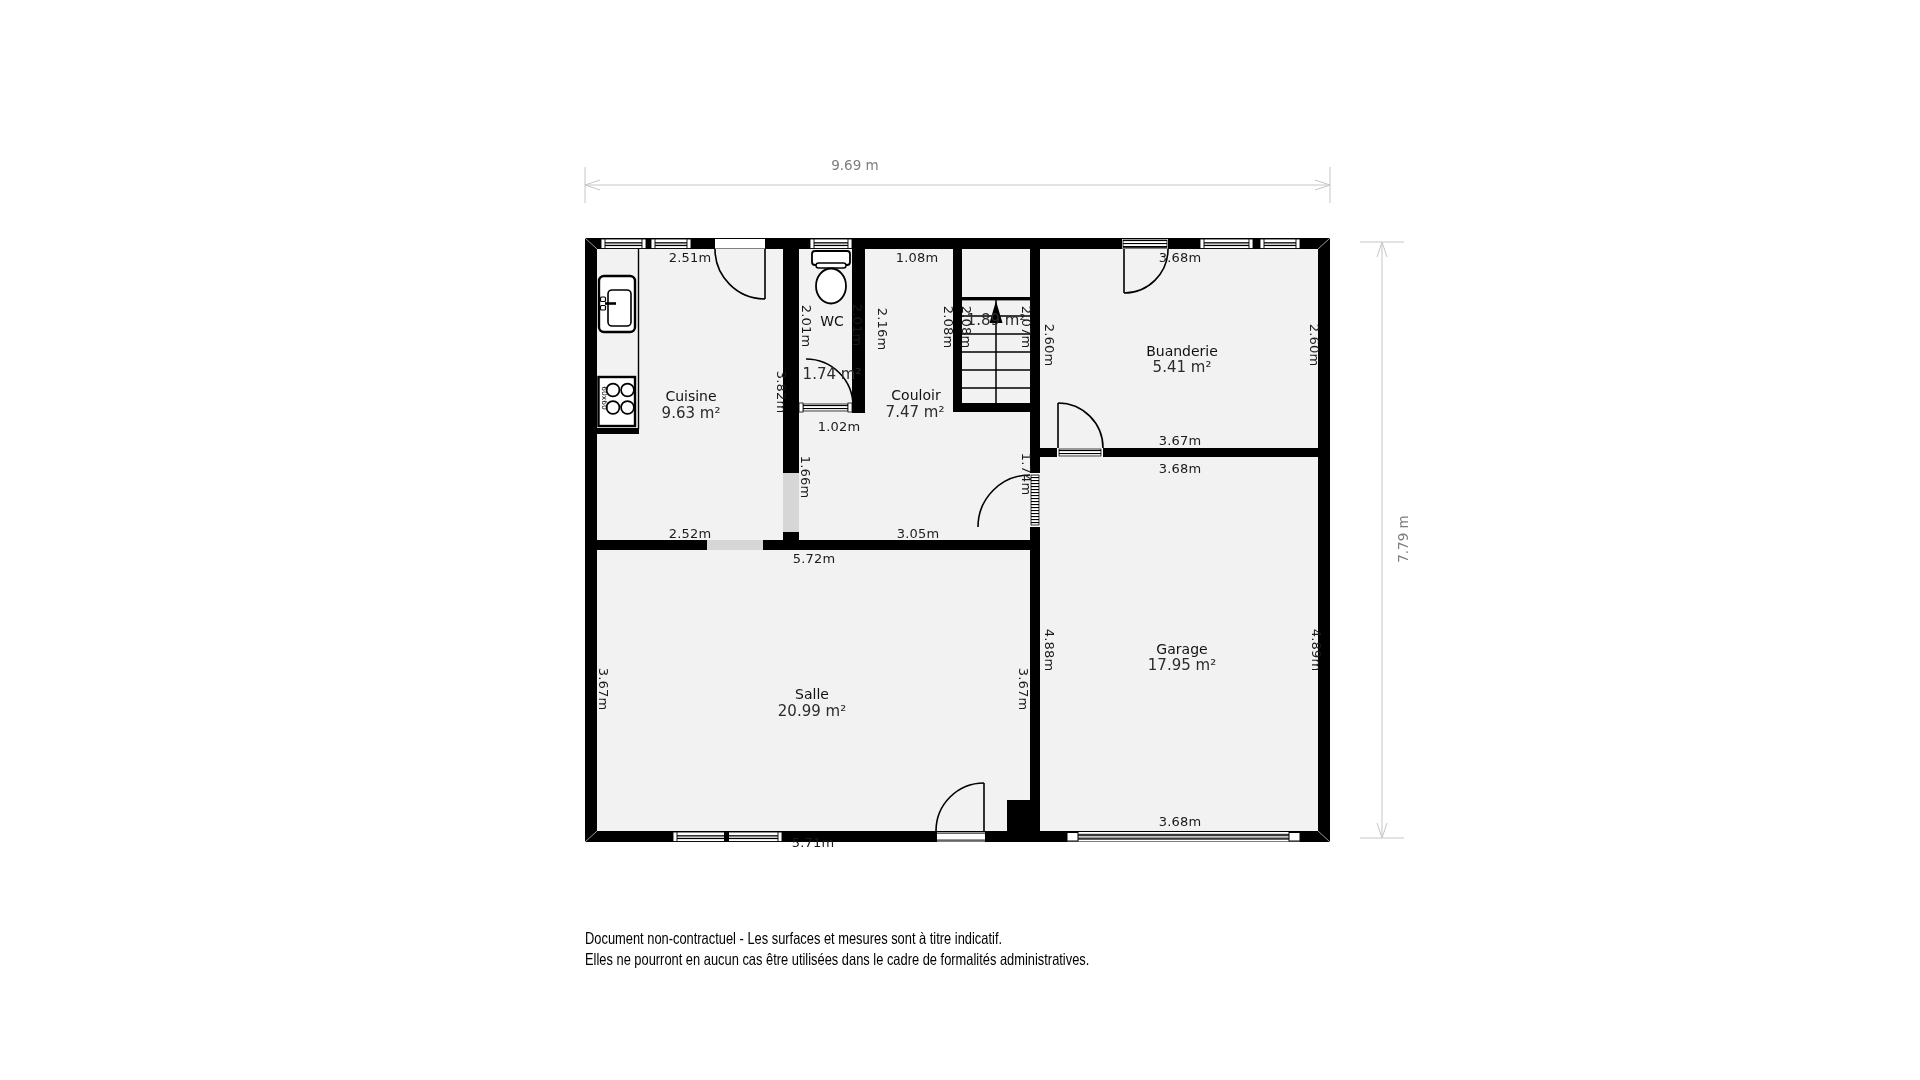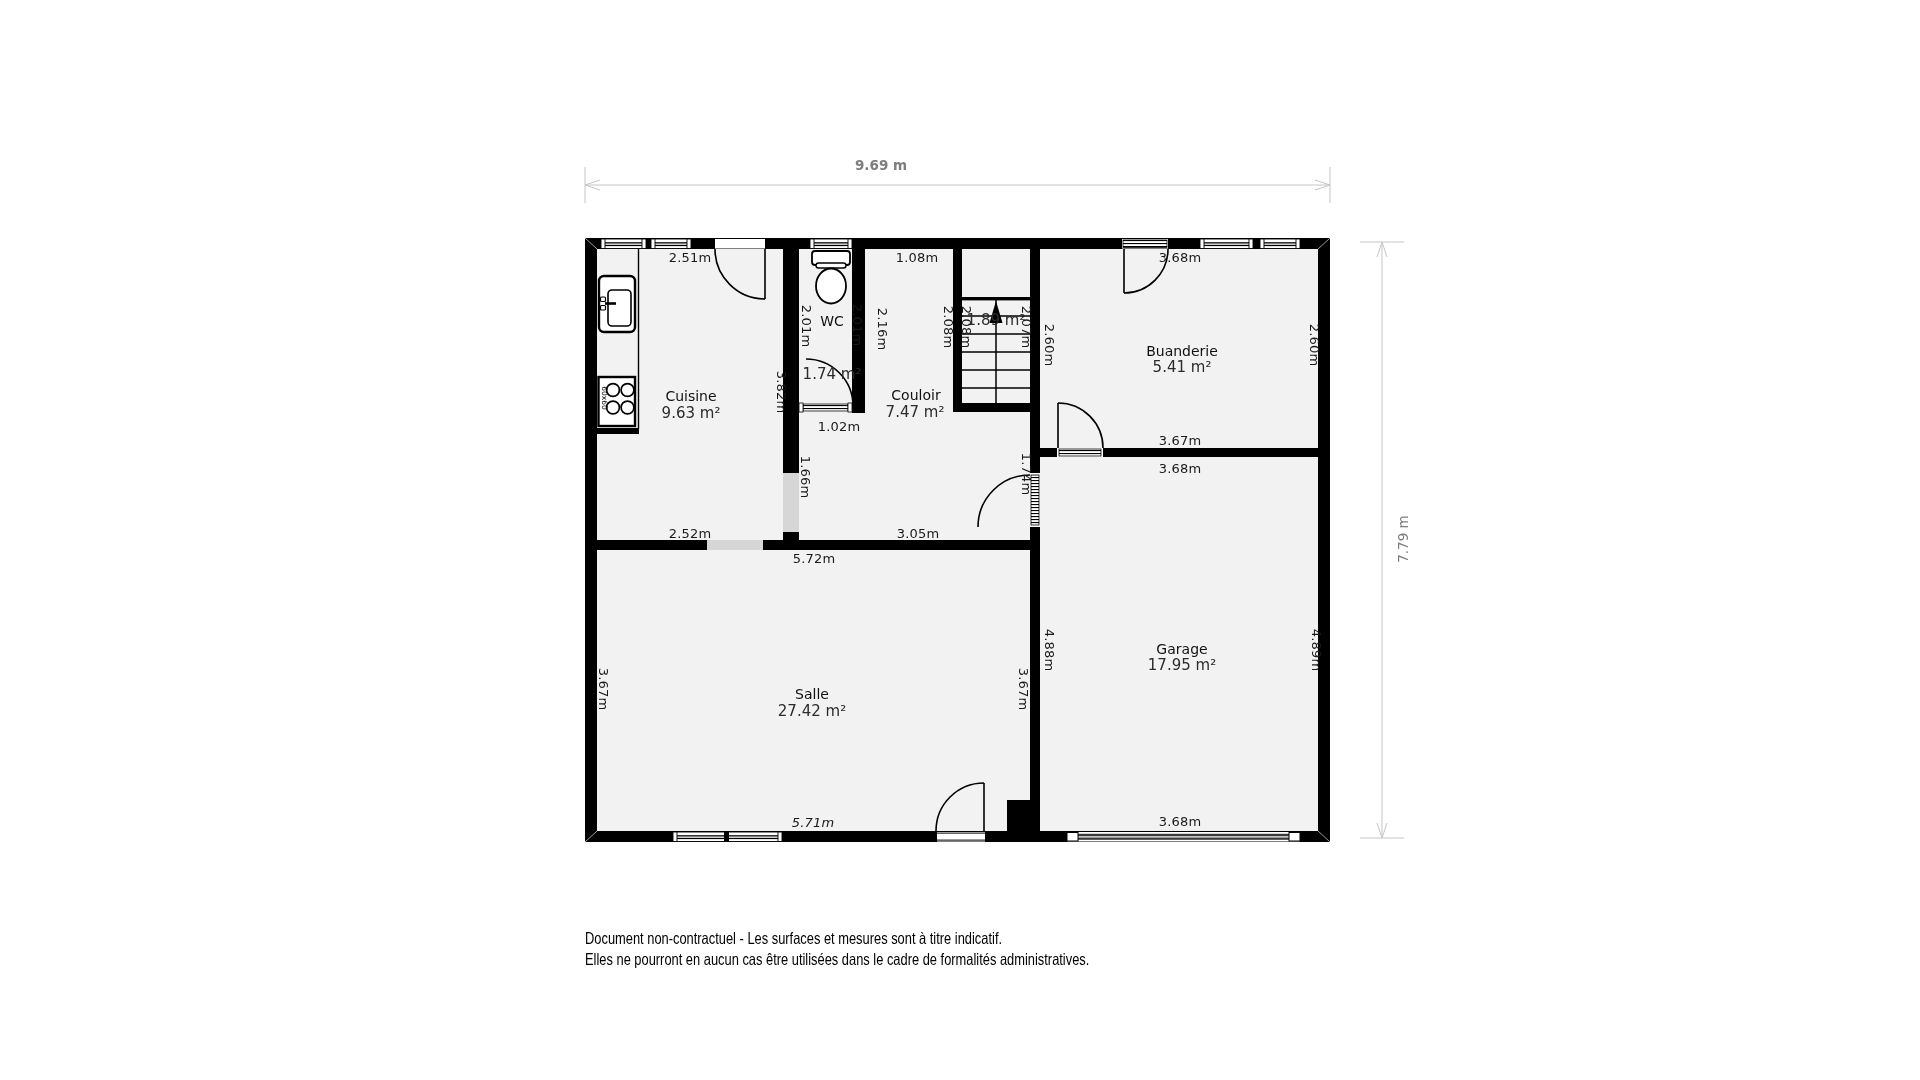--- a/index.html
+++ b/index.html
@@ -191,47 +191,47 @@
     <path d="M600,180 L585,185 L600,190"></path>
     <path d="M1315,180 L1330,185 L1315,190"></path>
     <line x1="1382" y1="242" x2="1382" y2="838"></line>
     <line x1="1360" y1="242" x2="1404" y2="242"></line>
     <line x1="1360" y1="838" x2="1404" y2="838"></line>
     <path d="M1377,257 L1382,242 L1387,257"></path>
     <path d="M1377,823 L1382,838 L1387,823"></path>
   </g>
 </svg>
 
-<div class="lbl outer-dim" style="left:881px;top:166px;font-weight:bold;">9.69 m</div>
+<div class="lbl outer-dim" style="left:855px;top:166px;">9.69 m</div>
 <div class="lbl outer-dim v" style="left:1404px;top:539px;">7.79 m</div>
 
 <div class="lbl room-name" style="left:691px;top:396px;">Cuisine</div>
 <div class="lbl room-area" style="left:691px;top:413px;">9.63 m²</div>
 <div class="lbl room-name" style="left:832px;top:321px;">WC</div>
 <div class="lbl room-area" style="left:832px;top:338px;margin-top:36px;">1.74 m²</div>
 <div class="lbl room-name" style="left:916px;top:395px;">Couloir</div>
 <div class="lbl room-area" style="left:915px;top:412px;">7.47 m²</div>
 <div class="lbl room-area" style="left:996px;top:320px;">1.89 m²</div>
 <div class="lbl room-name" style="left:1182px;top:351px;">Buanderie</div>
 <div class="lbl room-area" style="left:1182px;top:367px;">5.41 m²</div>
 <div class="lbl room-name" style="left:812px;top:694px;">Salle</div>
-<div class="lbl room-area" style="left:812px;top:711px;">27.42 m²</div>
+<div class="lbl room-area" style="left:812px;top:711px;">20.99 m²</div>
 <div class="lbl room-name" style="left:1182px;top:649px;text-align:right;">Garage</div>
 <div class="lbl room-area" style="left:1182px;top:665px;">17.95 m²</div>
 
 <div class="lbl dim" style="left:690px;top:257px;">2.51m</div>
 <div class="lbl dim" style="left:917px;top:257px;">1.08m</div>
 <div class="lbl dim" style="left:1180px;top:257px;">3.68m</div>
 <div class="lbl dim" style="left:839px;top:426px;">1.02m</div>
 <div class="lbl dim" style="left:1180px;top:440px;">3.67m</div>
 <div class="lbl dim" style="left:1180px;top:468px;">3.68m</div>
 <div class="lbl dim" style="left:690px;top:533px;">2.52m</div>
 <div class="lbl dim" style="left:918px;top:533px;">3.05m</div>
 <div class="lbl dim" style="left:814px;top:558px;">5.72m</div>
-<div class="lbl dim" style="left:813px;top:822px;font-style:italic;">5.71m</div>
+<div class="lbl dim" style="left:813px;top:842px;">5.71m</div>
 <div class="lbl dim" style="left:1180px;top:821px;">3.68m</div>
 
 <div class="lbl dim v" style="left:806px;top:326px;">2.01m</div>
 <div class="lbl dim v" style="left:857px;top:325px;">2.01m</div>
 <div class="lbl dim v" style="left:882px;top:329px;">2.16m</div>
 <div class="lbl dim v" style="left:948px;top:327px;">2.08m</div>
 <div class="lbl dim v" style="left:966px;top:327px;">2.08m</div>
 <div class="lbl dim v" style="left:1026px;top:327px;">2.07m</div>
 <div class="lbl dim v" style="left:1049px;top:345px;">2.60m</div>
 <div class="lbl dim v" style="left:1314px;top:345px;">2.60m</div>

